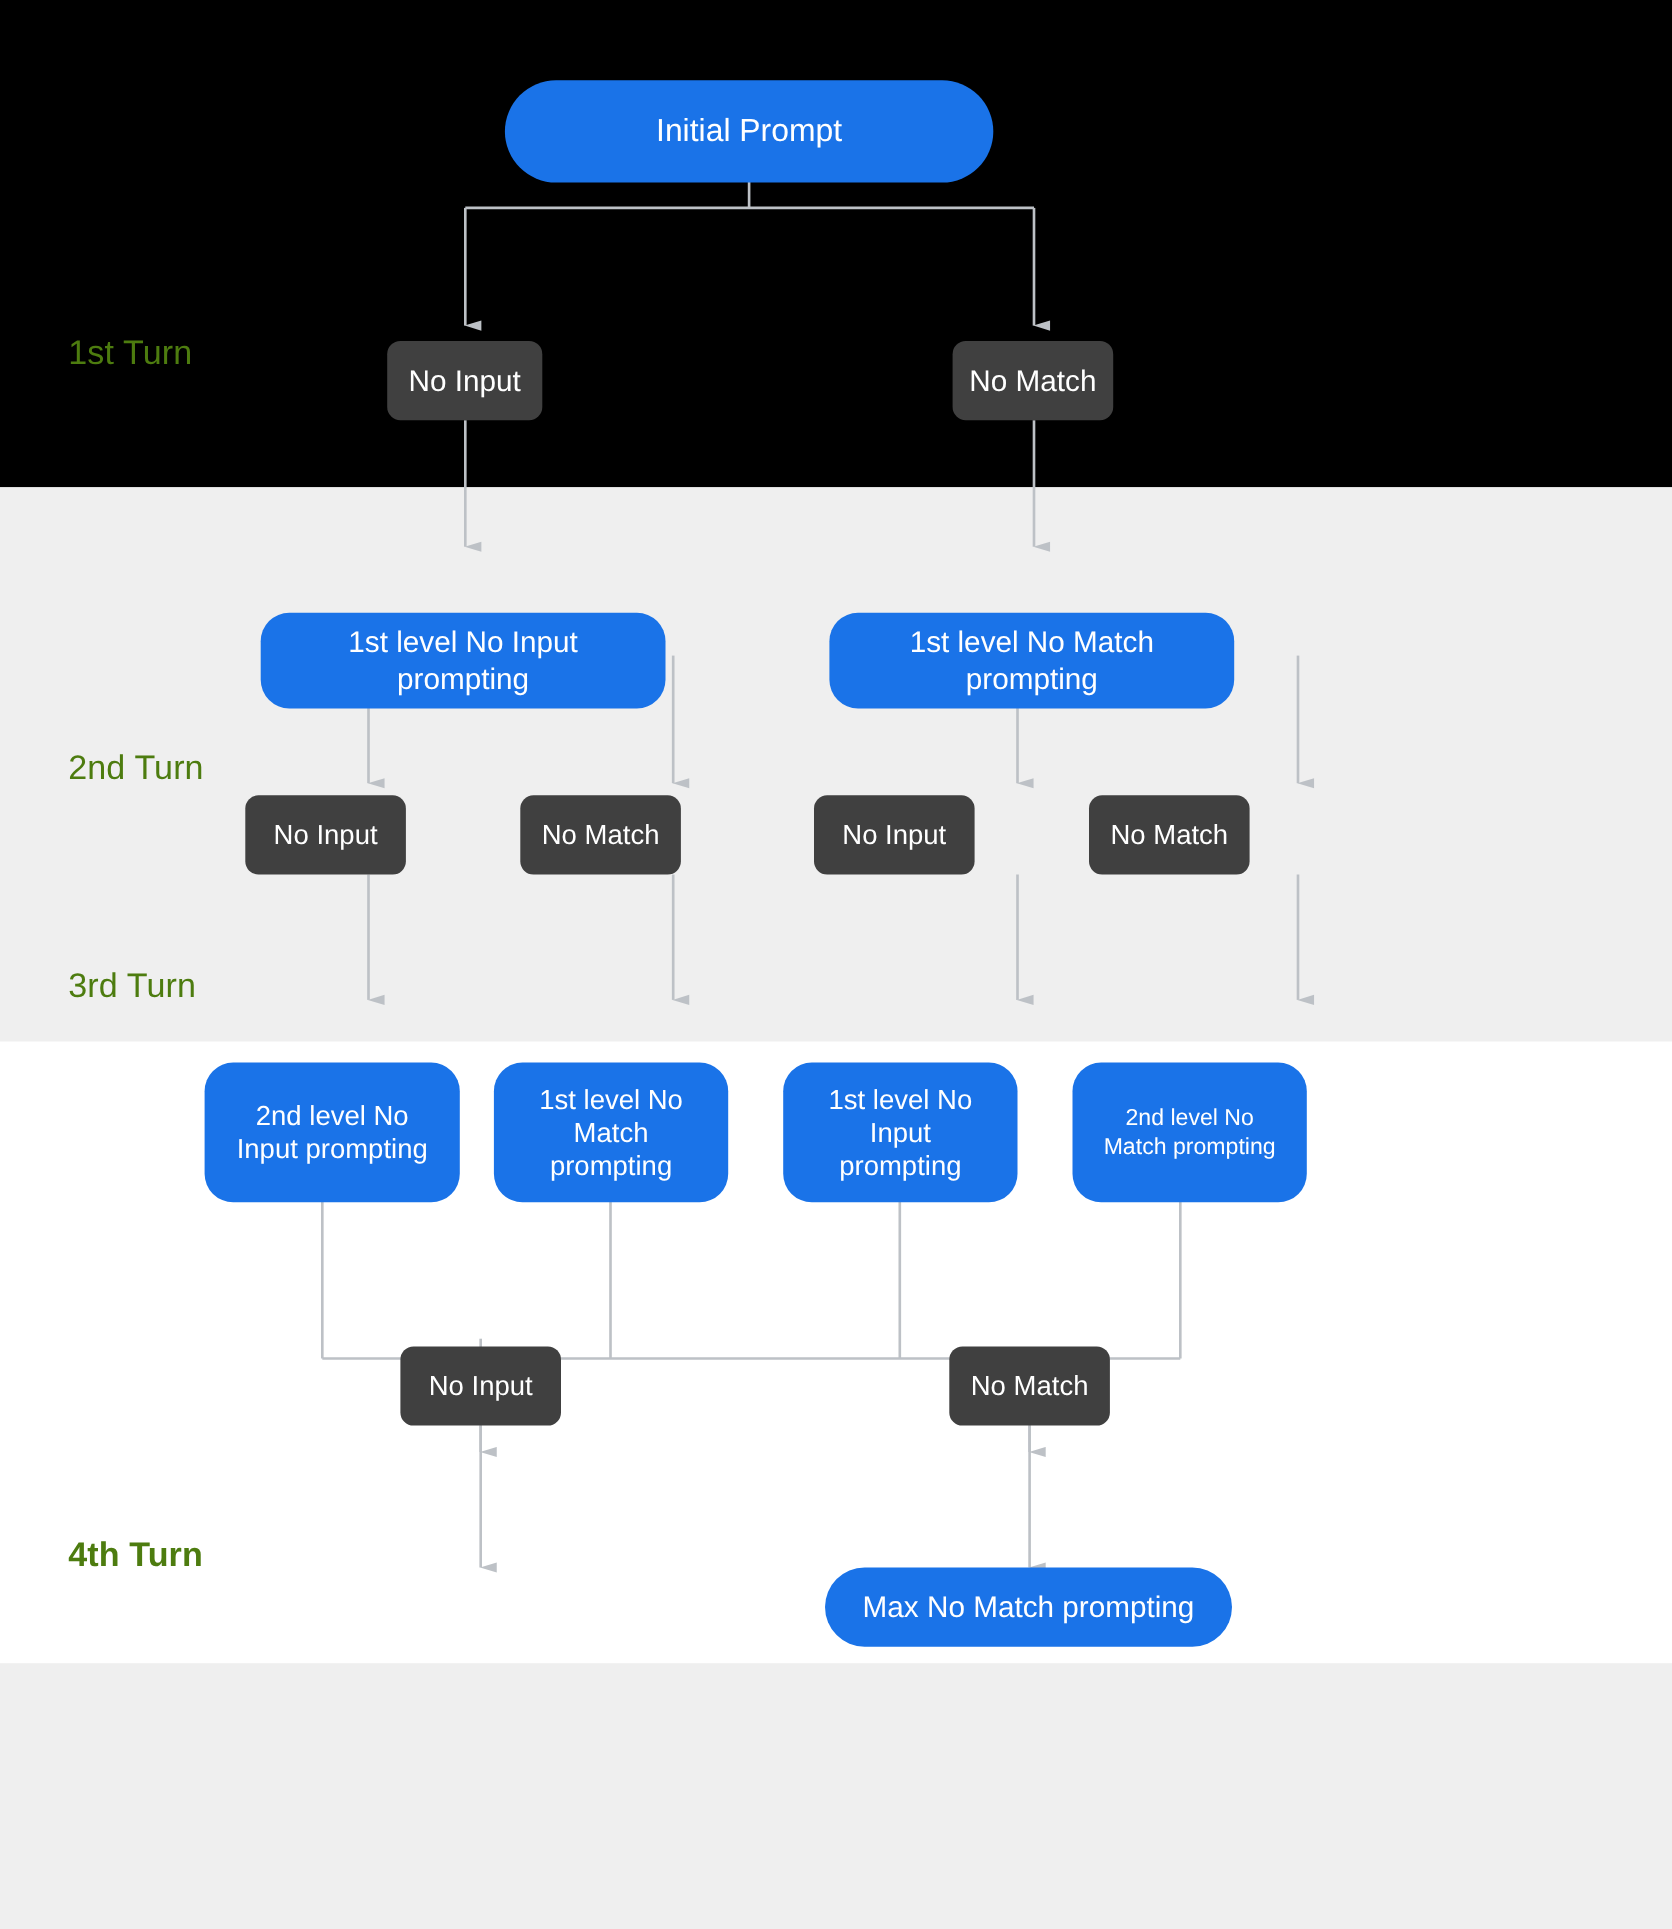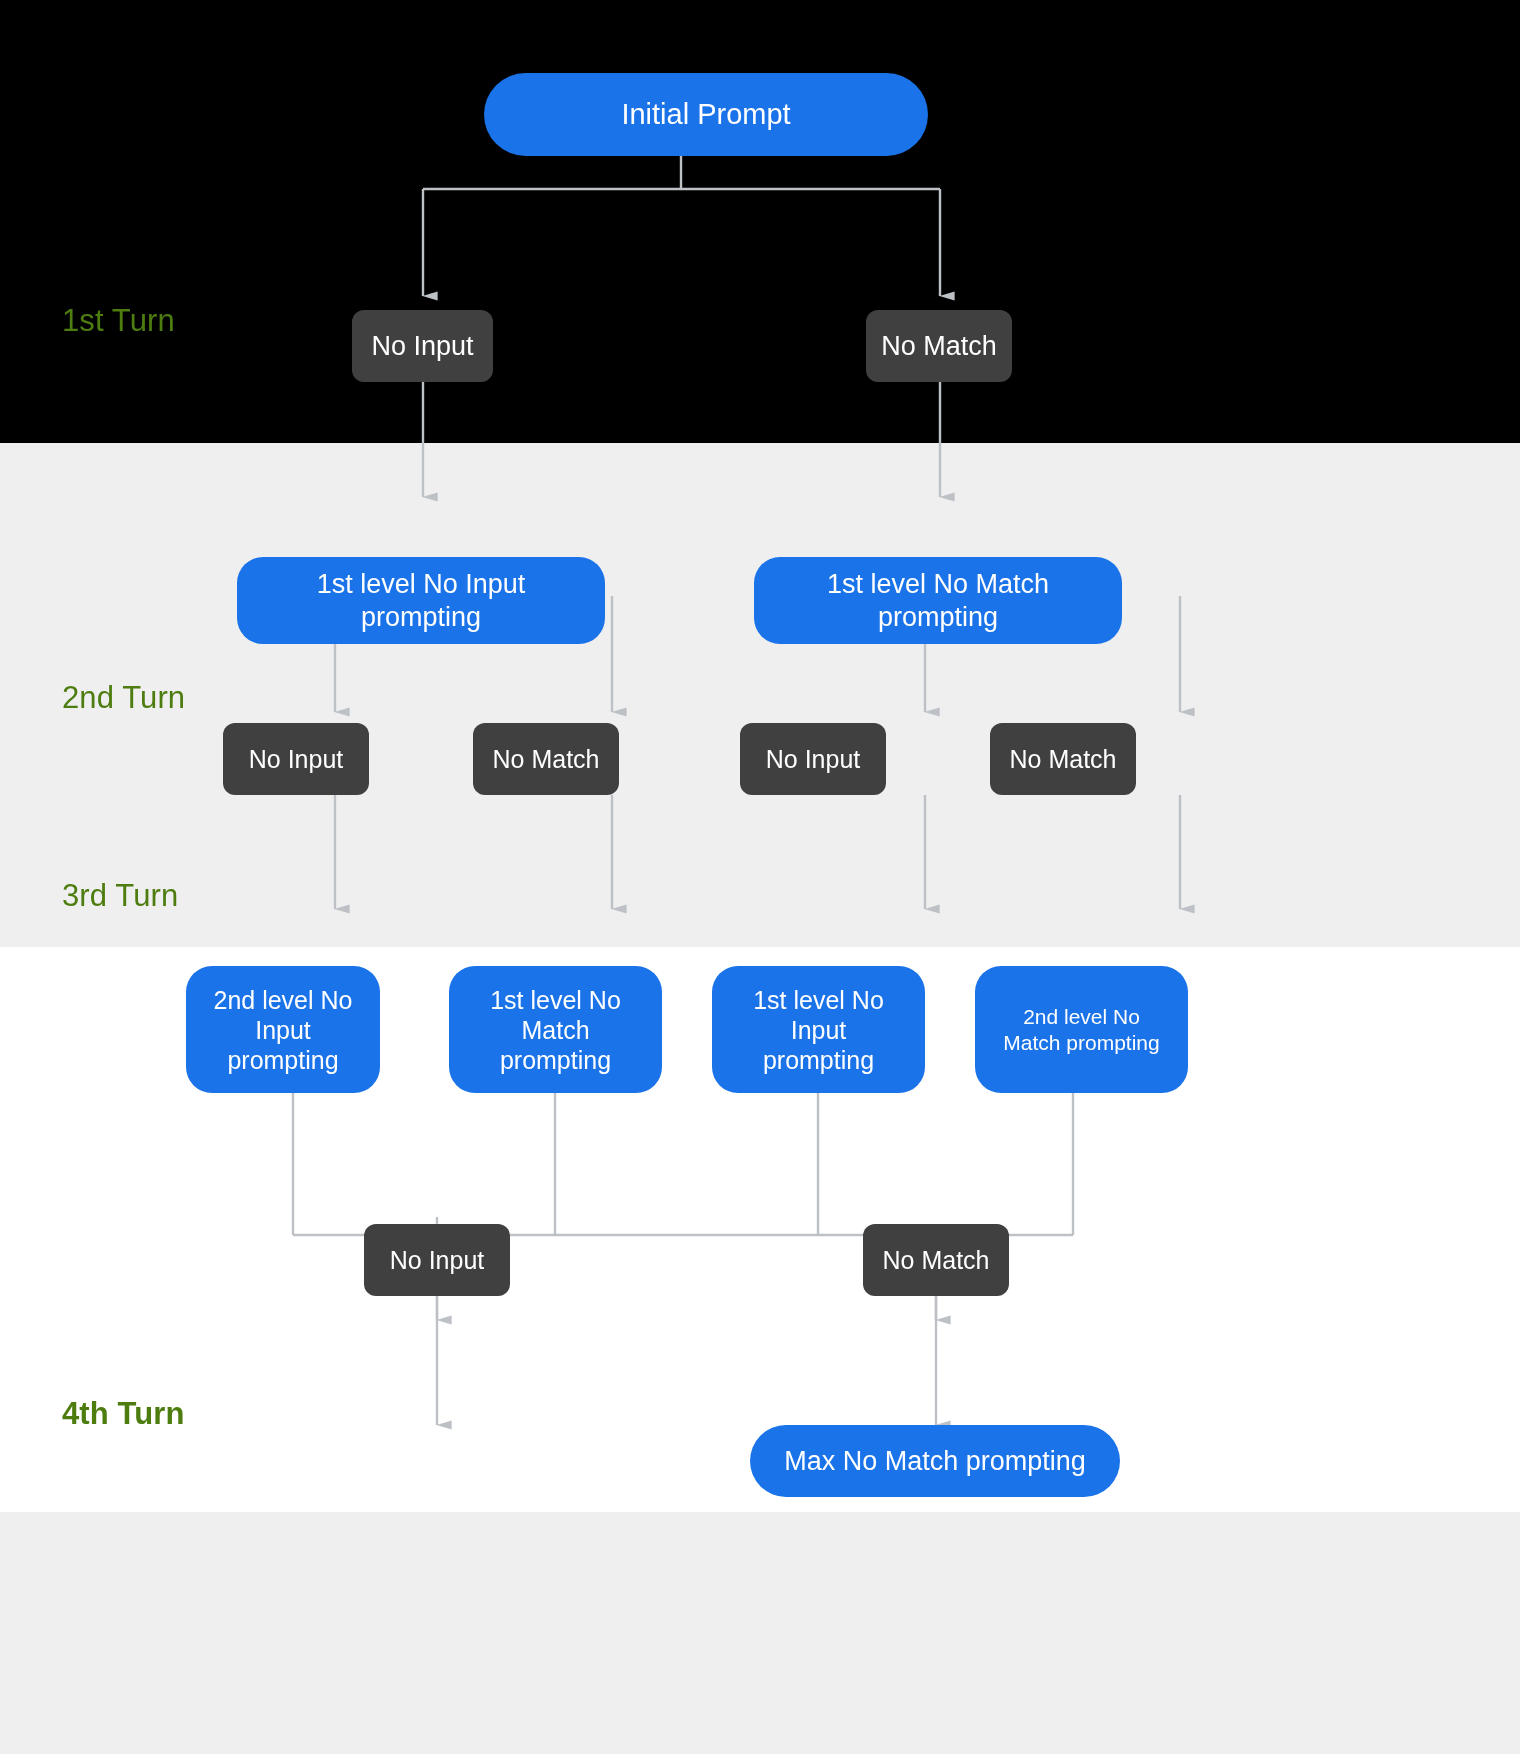--- a/index.html
+++ b/index.html
@@ -108,34 +108,34 @@
       <path d="M437,1296 L437,1425" marker-end="url(#arrowhead)"></path>
       <path d="M936,1296 L936,1425" marker-end="url(#arrowhead)"></path>
     </g>
   </svg>
 
   <div class="turn-label" style="left:62px; top:303px;">1st Turn</div>
   <div class="turn-label" style="left:62px; top:680px;">2nd Turn</div>
   <div class="turn-label" style="left:62px; top:878px;">3rd Turn</div>
   <div class="turn-label" style="left:62px; top:1396px;font-weight:bold;">4th Turn</div>
 
-  <div class="node blue pill" style="left:484px; top:73px; width:444px; height:83px; font-size:29px;">Initial Prompt</div>
+  <div class="node blue pill" style="left:459px; top:73px; width:444px; height:93px; font-size:29px;">Initial Prompt</div>
 
   <div class="node green rect" style="left:352px; top:310px; width:141px; height:72px; font-size:27px;">No Input</div>
   <div class="node green rect" style="left:866px; top:310px; width:146px; height:72px; font-size:27px;">No Match</div>
 
   <div class="node blue soft" style="left:237px; top:509px; width:368px; height:87px; font-size:27px; padding:0 26px;">1st level No Input prompting</div>
   <div class="node blue soft" style="left:754px; top:509px; width:368px; height:87px; font-size:27px; padding:0 26px;">1st level No Match prompting</div>
 
   <div class="node green rect" style="left:223px; top:723px; width:146px; height:72px; font-size:25px;">No Input</div>
   <div class="node green rect" style="left:473px; top:723px; width:146px; height:72px; font-size:25px;">No Match</div>
   <div class="node green rect" style="left:740px; top:723px; width:146px; height:72px; font-size:25px;">No Input</div>
   <div class="node green rect" style="left:990px; top:723px; width:146px; height:72px; font-size:25px;">No Match</div>
 
-  <div class="node blue soft" style="left:186px; top:918px; width:194px; height:127px; font-size:25px; padding:0 22px;">2nd level No Input prompting</div>
+  <div class="node blue soft" style="left:186px; top:918px; width:232px; height:127px; font-size:25px; padding:0 22px;">2nd level No Input prompting</div>
   <div class="node blue soft" style="left:449px; top:918px; width:213px; height:127px; font-size:25px; padding:0 22px;">1st level No Match prompting</div>
   <div class="node blue soft" style="left:712px; top:918px; width:213px; height:127px; font-size:25px; padding:0 22px;">1st level No Input prompting</div>
   <div class="node blue soft" style="left:975px; top:918px; width:213px; height:127px; font-size:21px; padding:0 22px;">2nd level No Match prompting</div>
 
   <div class="node green rect" style="left:364px; top:1224px; width:146px; height:72px; font-size:25px;">No Input</div>
   <div class="node green rect" style="left:863px; top:1224px; width:146px; height:72px; font-size:25px;">No Match</div>
 
   <div class="node blue pill" style="left:750px; top:1425px; width:370px; height:72px; font-size:27px;">Max No Match prompting</div>
 
 </div>

